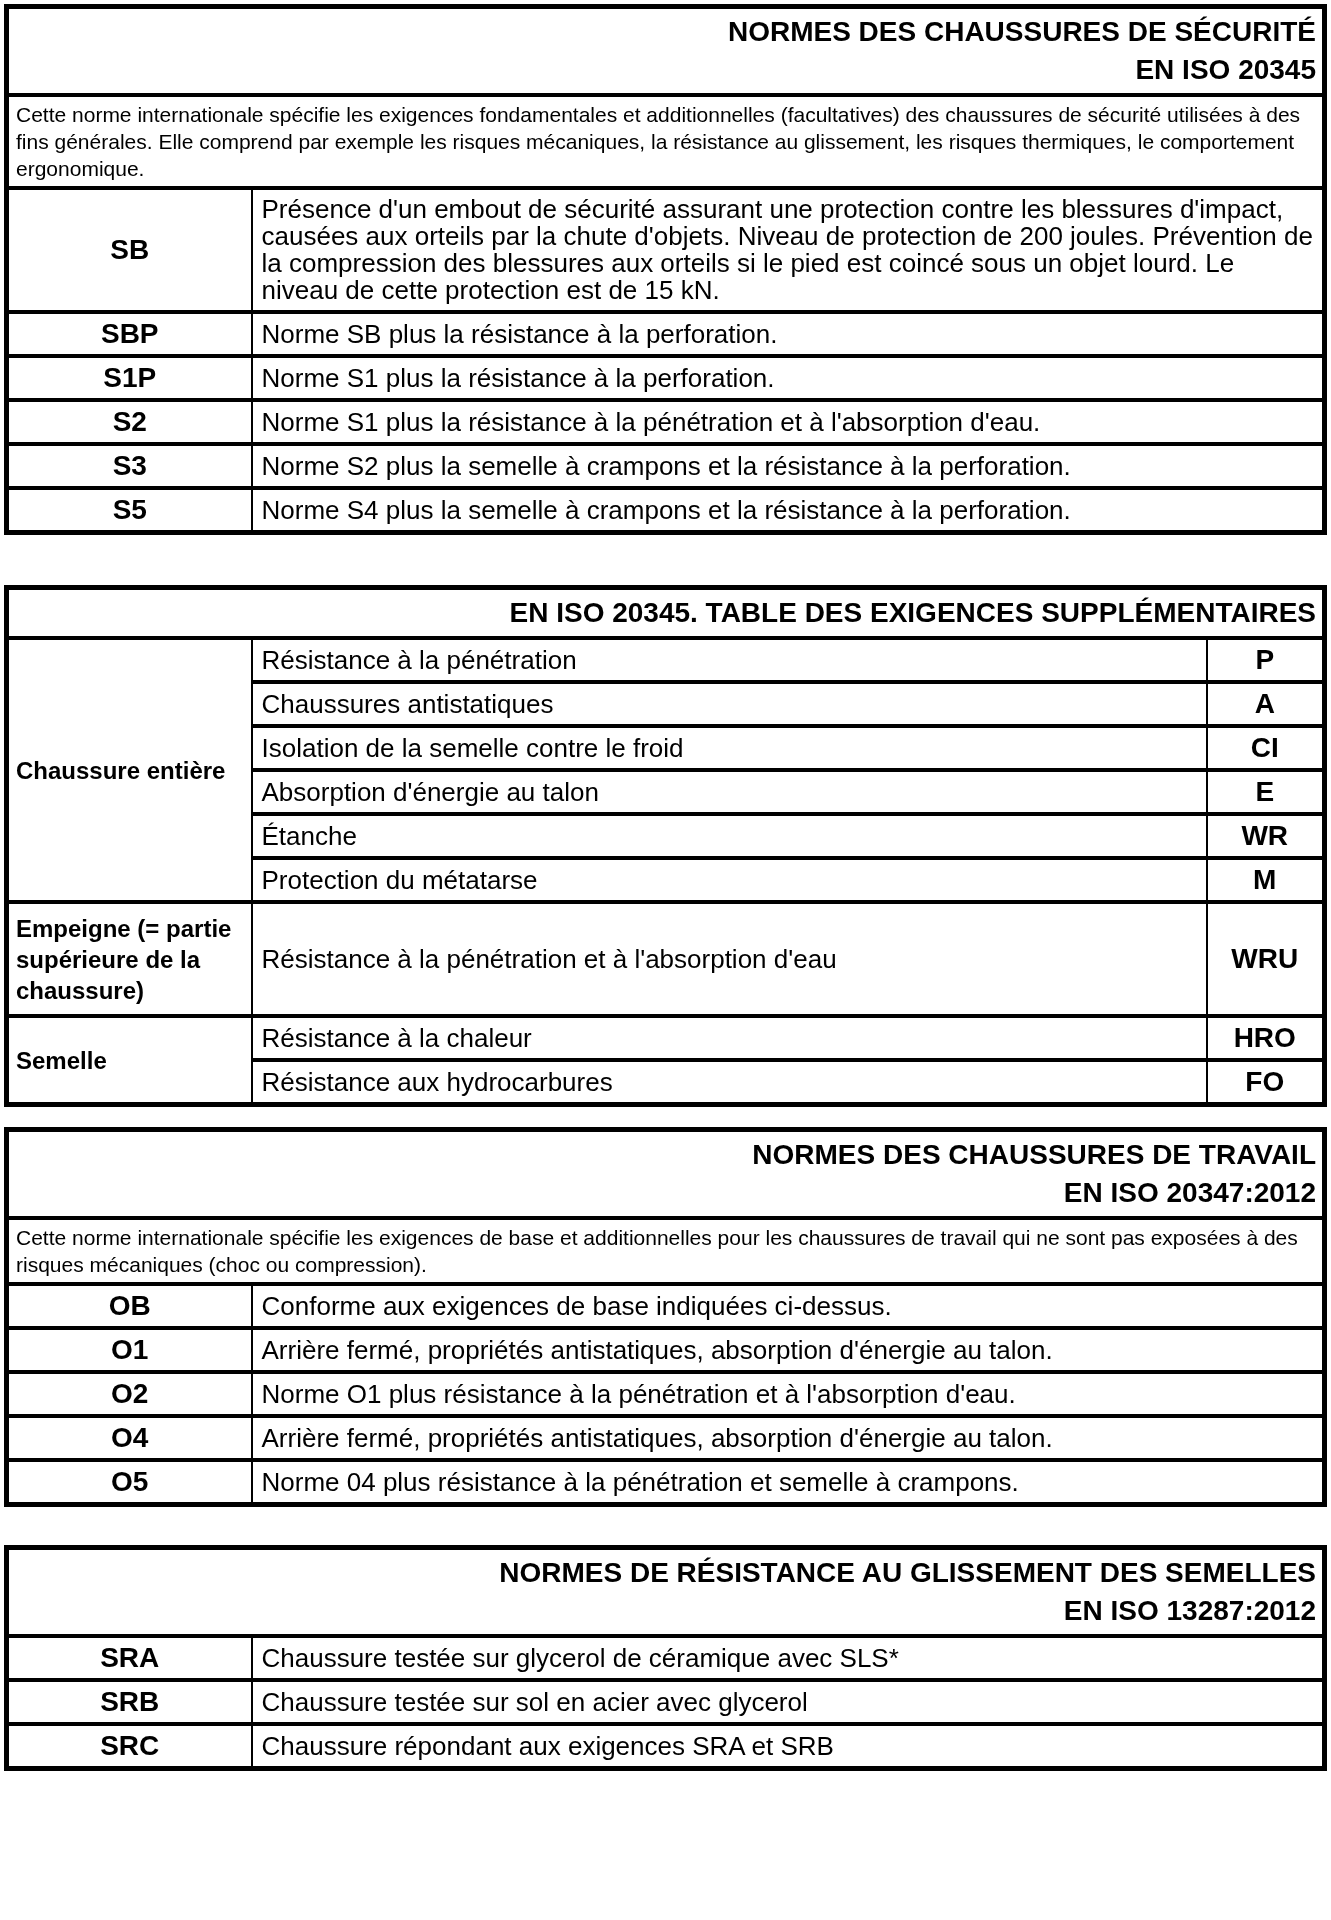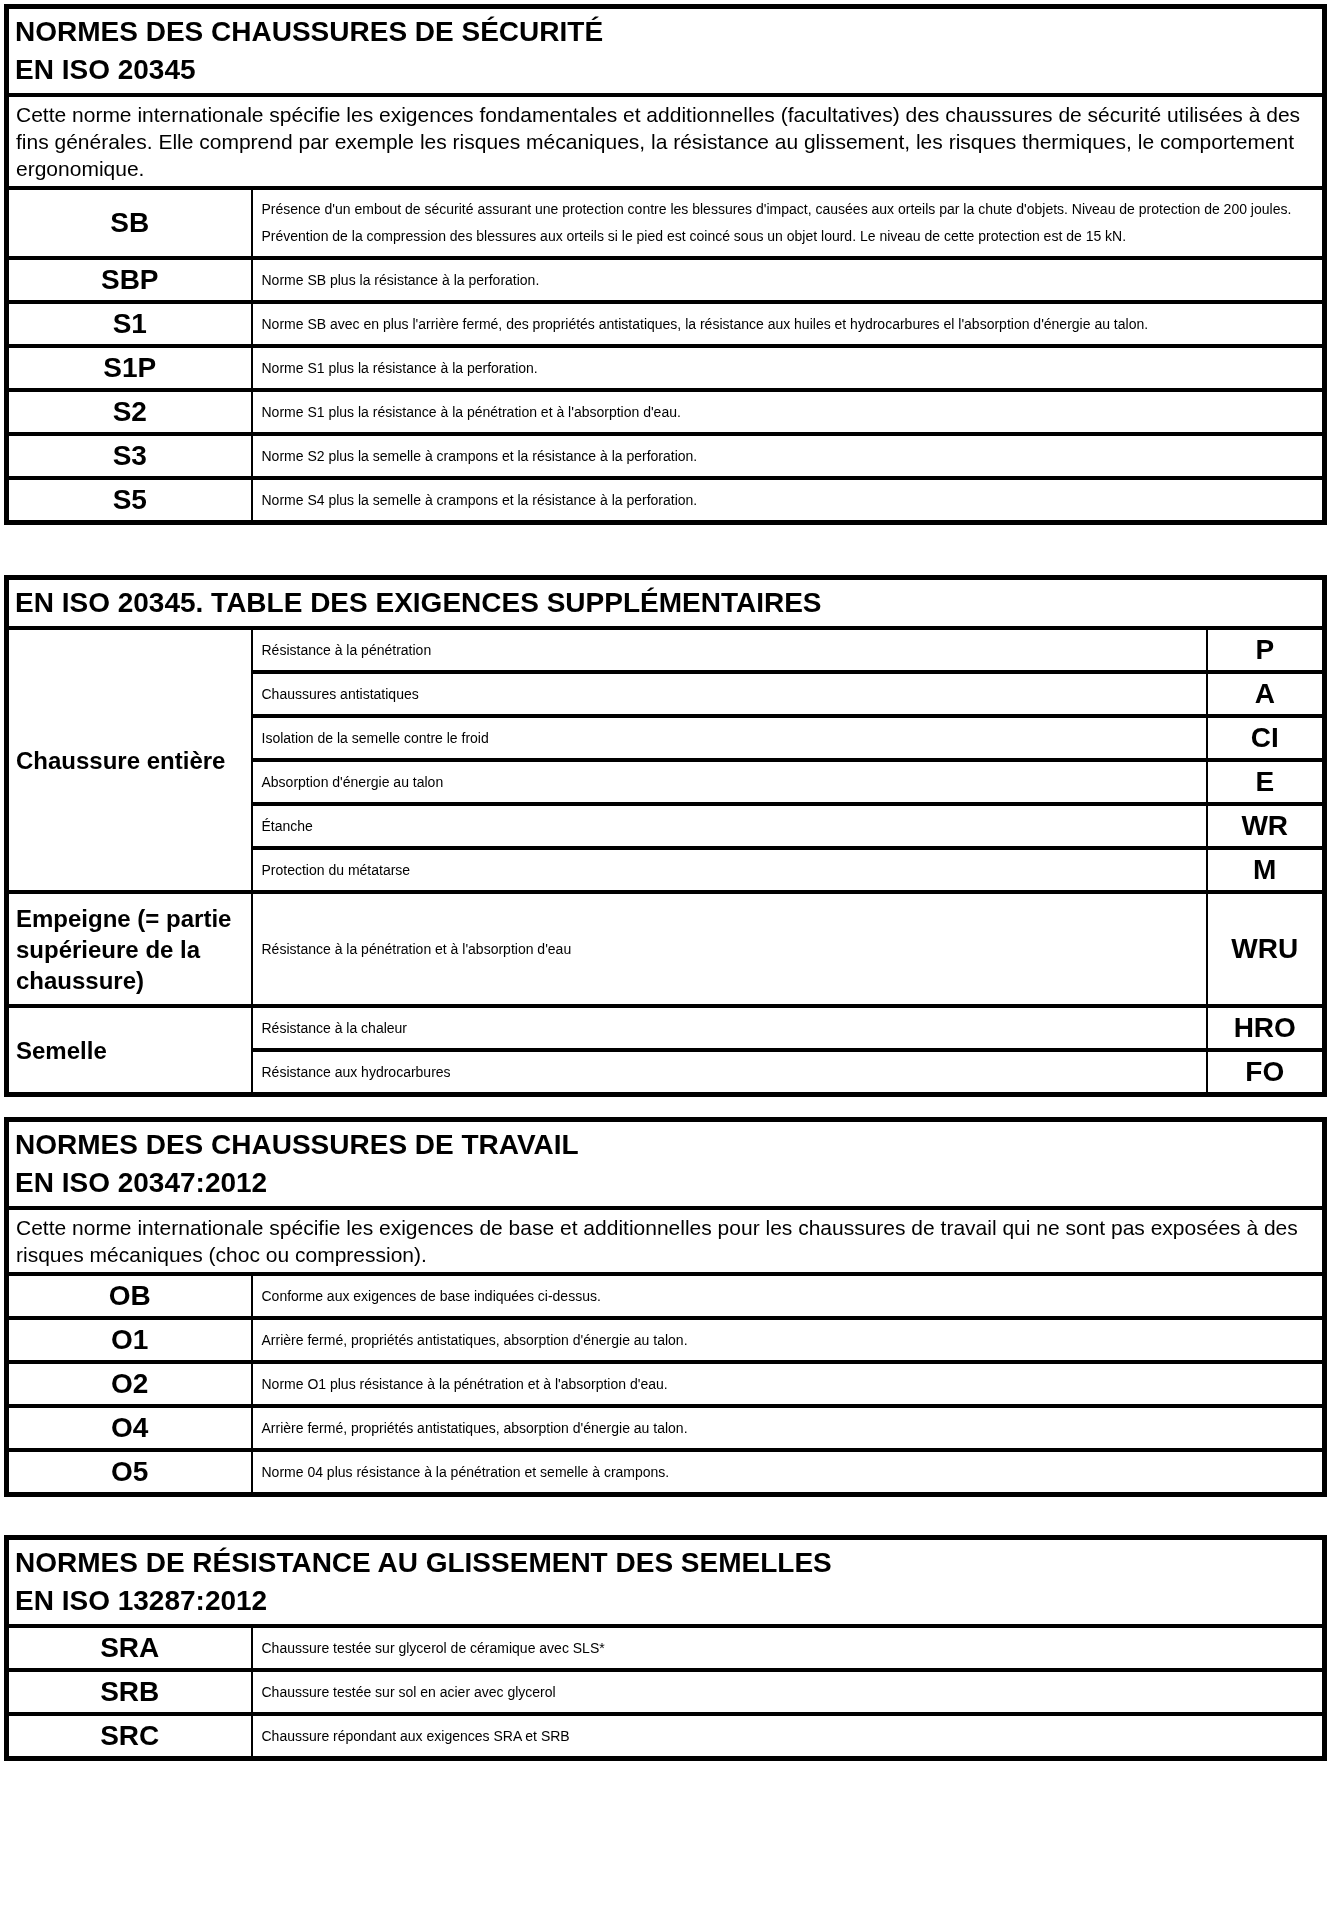--- a/index.html
+++ b/index.html
@@ -19,25 +19,25 @@
     table-layout: fixed;
     border: 5px solid #000;
   }
   table.std td {
     border: 2px solid #000;
     border-top-width: 4px;
     border-bottom-width: 4px;
     vertical-align: middle;
     overflow: hidden;
   }
-  .title-cell { text-align: left; padding: 4px 6px; }
+  .title-cell { text-align: right; padding: 4px 6px; }
   .title-line { font-weight: bold; font-size: 28px; line-height: 38px; }
   .intro-cell { font-size: 21px; line-height: 27px; padding: 4px 7px; }
   .code-cell  { font-weight: bold; font-size: 28px; text-align: center; padding: 4px; }
-  .desc-cell  { font-size: 14px; line-height: 27px; padding: 6px 9px; }
+  .desc-cell  { font-size: 26px; line-height: 27px; padding: 6px 9px; }
   .group-cell { font-weight: bold; font-size: 24px; line-height: 31px; text-align: left; padding: 4px 7px; }
   .group-cell.left-align { text-align: left; }
   .code2-cell { font-weight: bold; font-size: 28px; text-align: center; padding: 4px; }
   .tall-row td { height: 98px; }
   .gap-a { margin-top: 50px; }
   .gap-b { margin-top: 20px; }
   .gap-c { margin-top: 38px; }
 </style>
 </head>
 <body>
@@ -59,24 +59,20 @@
   </tr>
   <tr>
     <td class="code-cell">SB</td>
     <td class="desc-cell">Présence d'un embout de sécurité assurant une protection contre les blessures d'impact, causées aux orteils par la chute d'objets. Niveau de protection de 200 joules. Prévention de la compression des blessures aux orteils si le pied est coincé sous un objet lourd. Le niveau de cette protection est de 15 kN.</td>
   </tr>
   <tr>
     <td class="code-cell">SBP</td>
     <td class="desc-cell">Norme SB plus la résistance à la perforation.</td>
   </tr>
   <tr>
-    <td class="code-cell">S1</td>
-    <td class="desc-cell">Norme SB avec en plus l'arrière fermé, des propriétés antistatiques, la résistance aux huiles et hydrocarbures el l'absorption d'énergie au talon.</td>
-  </tr>
-  <tr>
     <td class="code-cell">S1P</td>
     <td class="desc-cell">Norme S1 plus la résistance à la perforation.</td>
   </tr>
   <tr>
     <td class="code-cell">S2</td>
     <td class="desc-cell">Norme S1 plus la résistance à la pénétration et à l'absorption d'eau.</td>
   </tr>
   <tr>
     <td class="code-cell">S3</td>
     <td class="desc-cell">Norme S2 plus la semelle à crampons et la résistance à la perforation.</td>

